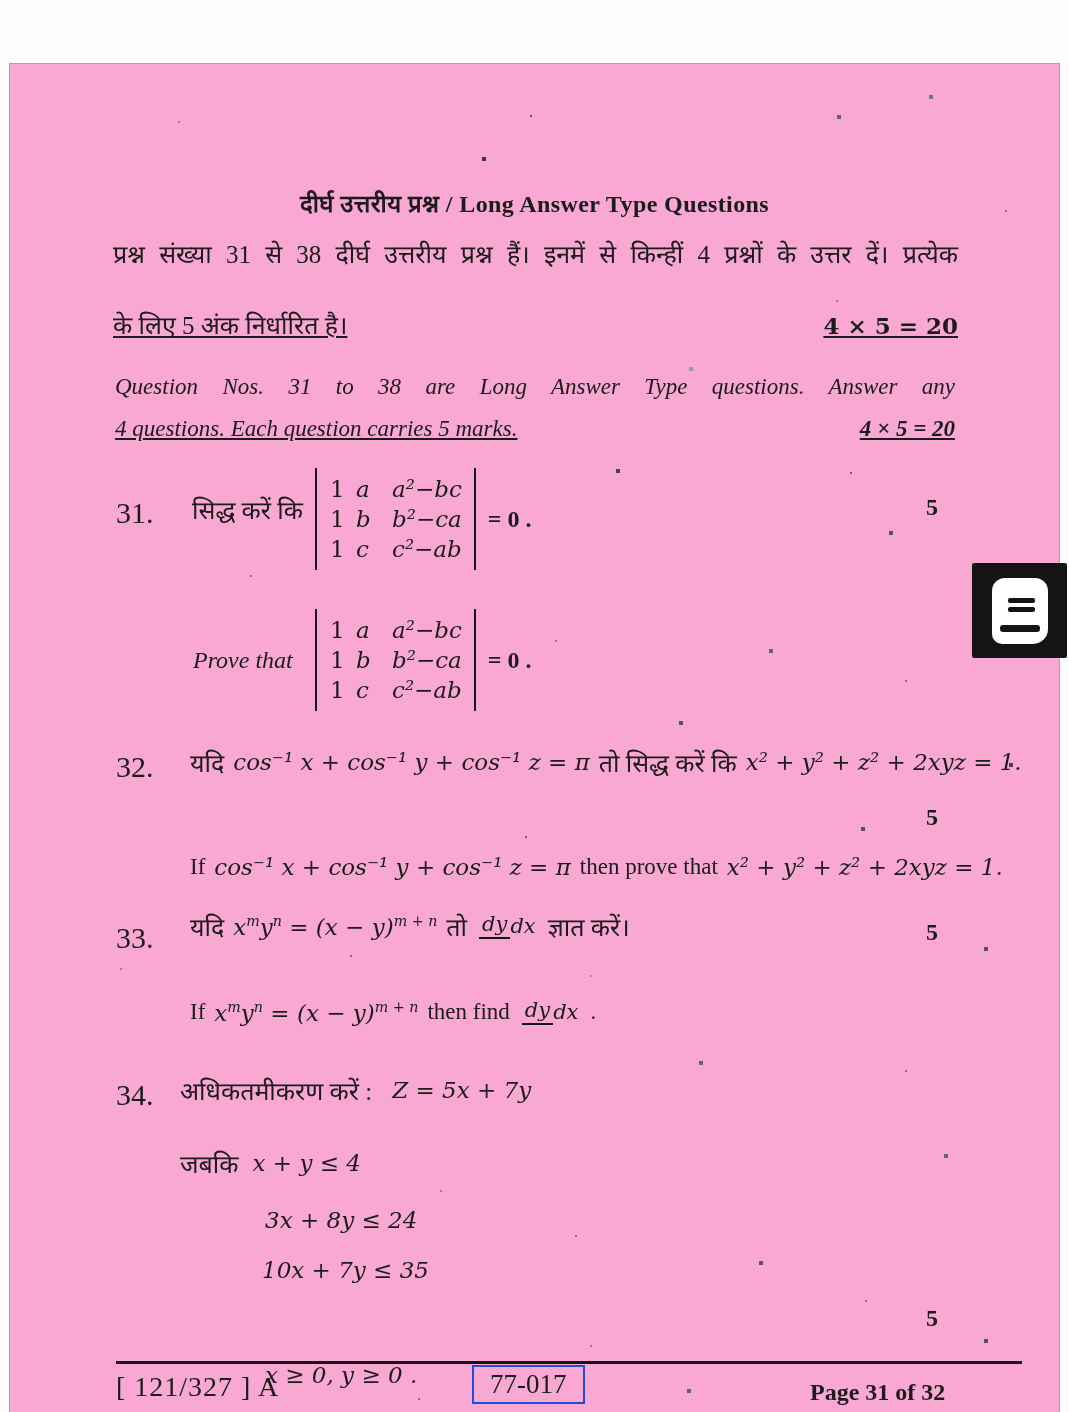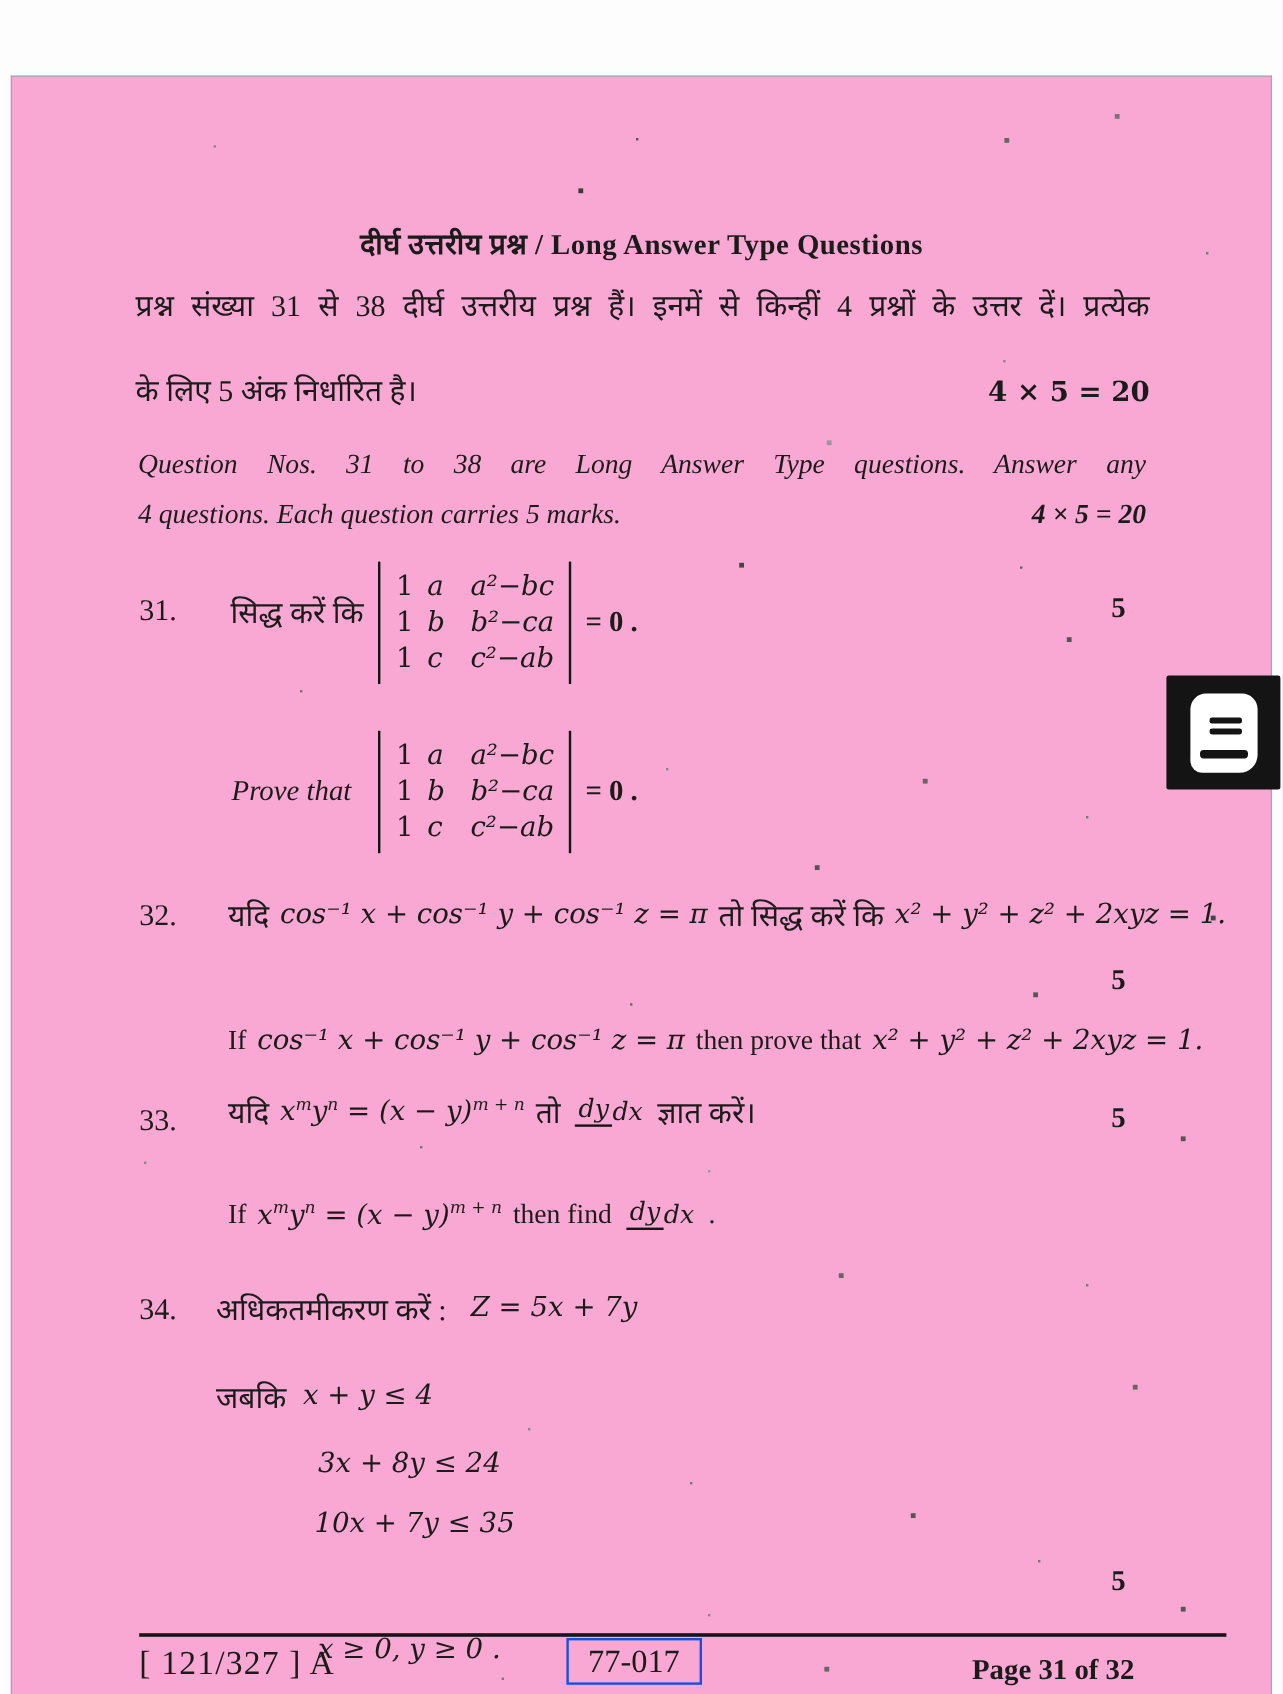--- a/index.html
+++ b/index.html
@@ -31,24 +31,24 @@
     letter-spacing: .4px;
   }
 
   .hi   { font-size: 25px; }
   .enit { font-style: italic; font-size: 23px; }
   .math { font-style: italic; font-size: 23px; font-family: "DejaVu Serif","Liberation Serif",serif; }
   .bold { font-weight: 700; }
   sup   { font-size: .62em; }
 
   .justify { text-align: justify; text-align-last: justify; }
-  .rowflex { display: flex; justify-content: space-between; align-items: baseline; }
+  .rowflex { display: flex; justify-content: space-between; align-items: baseline; text-decoration: underline; }
   .inlineflex { display: flex; align-items: center; gap: 9px; white-space: nowrap; }
 
-  .qnum  { font-size: 25px; }
+  .qnum  { font-size: 30px; }
   .marks { font-size: 24px; font-weight: 600; }
 
   
   .detwrap { display: flex; align-items: center; gap: 12px; }
   .det {
     display: grid;
     grid-template-columns: 26px 36px auto;
     border-left: 2px solid #151515;
     border-right: 2px solid #151515;
     padding: 6px 12px 6px 13px;

